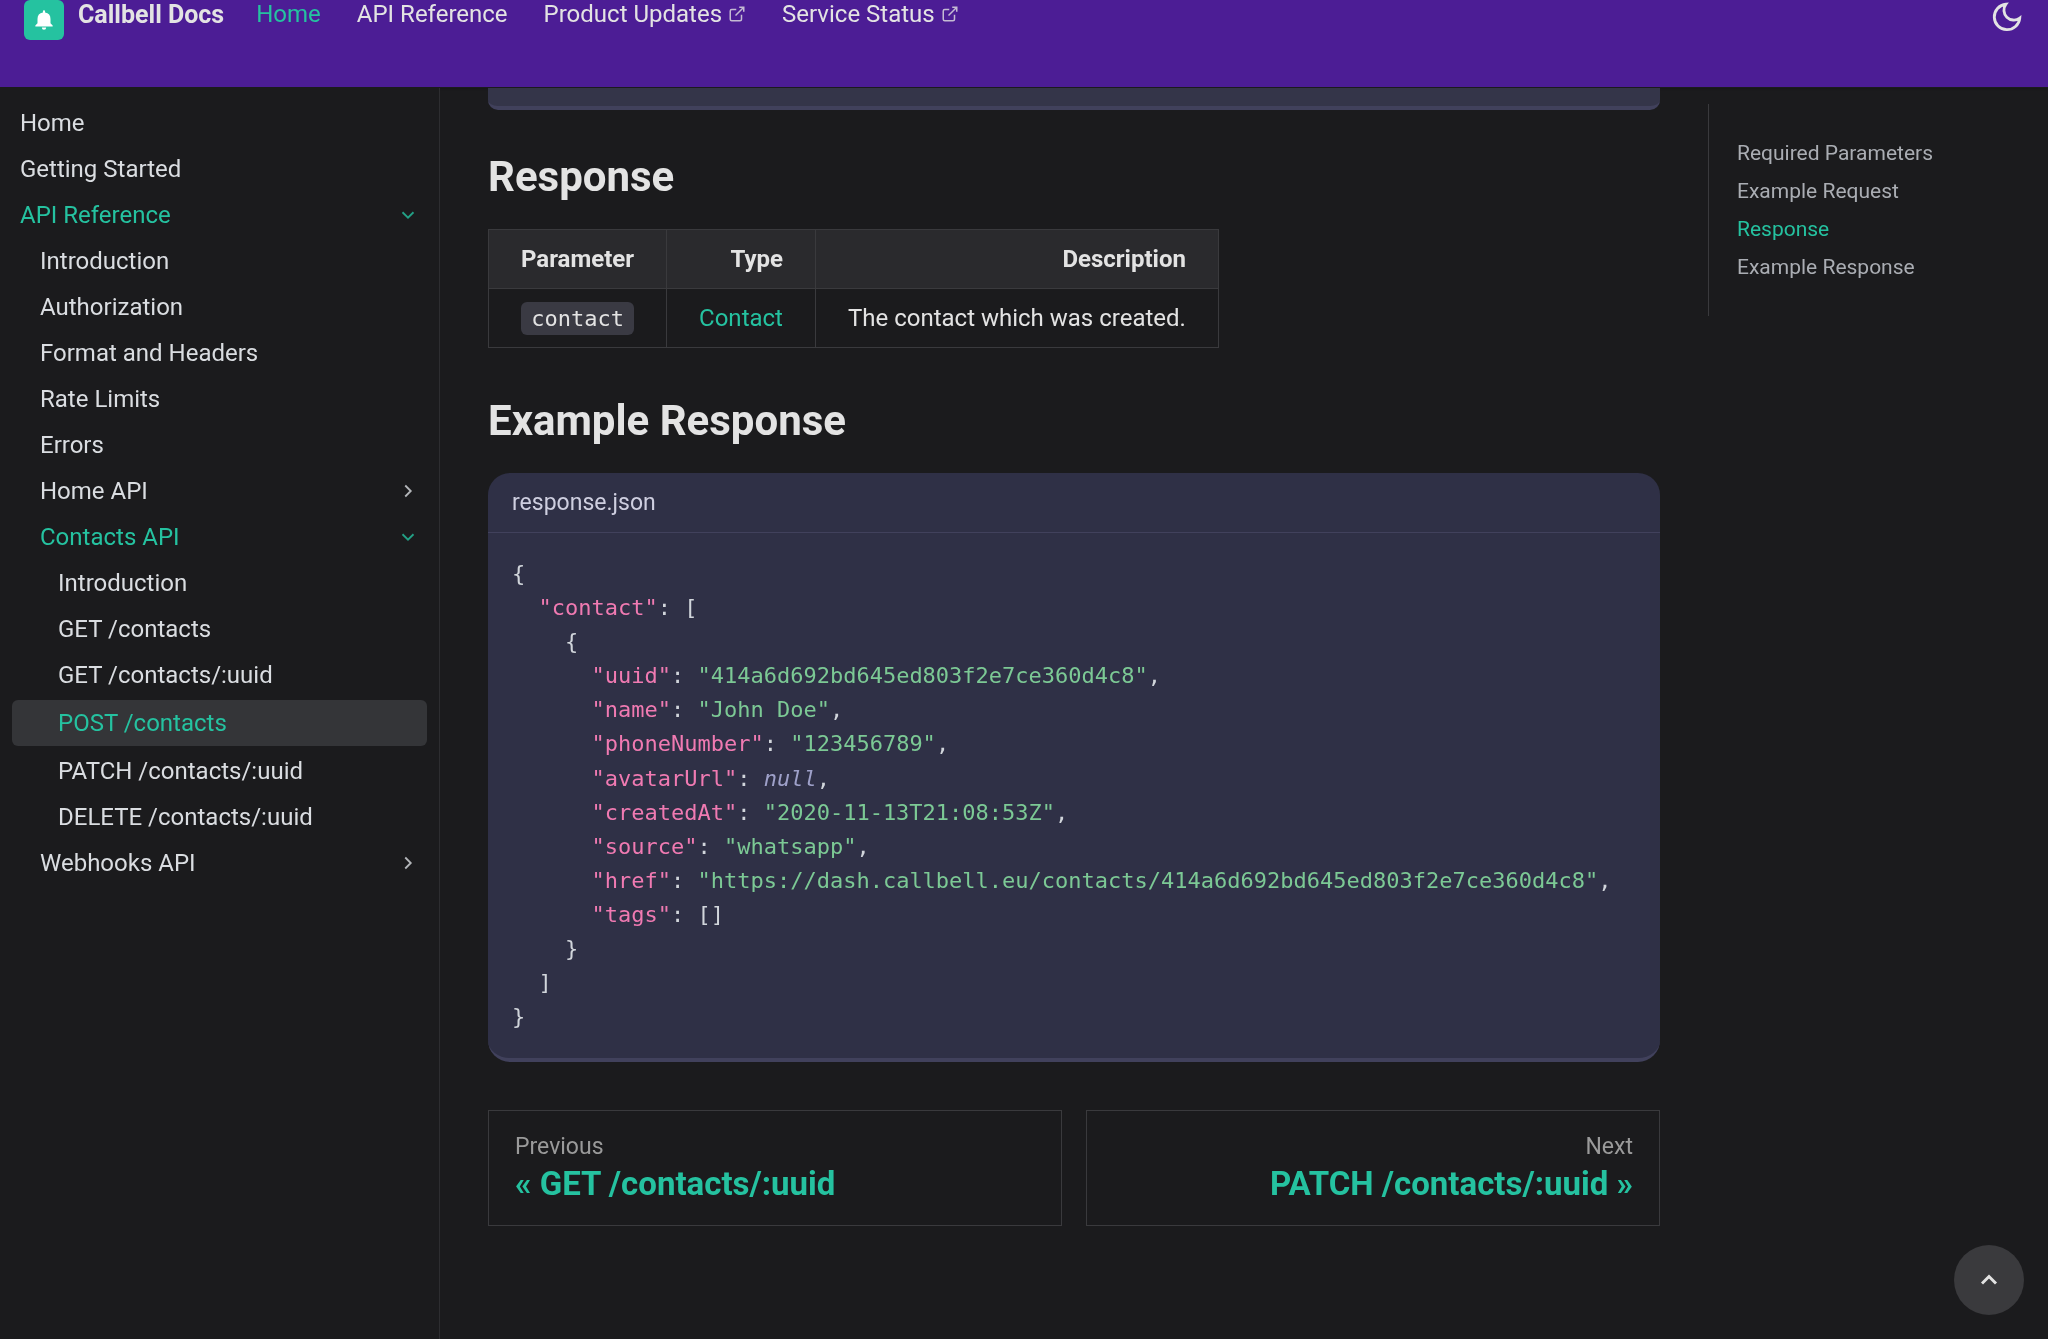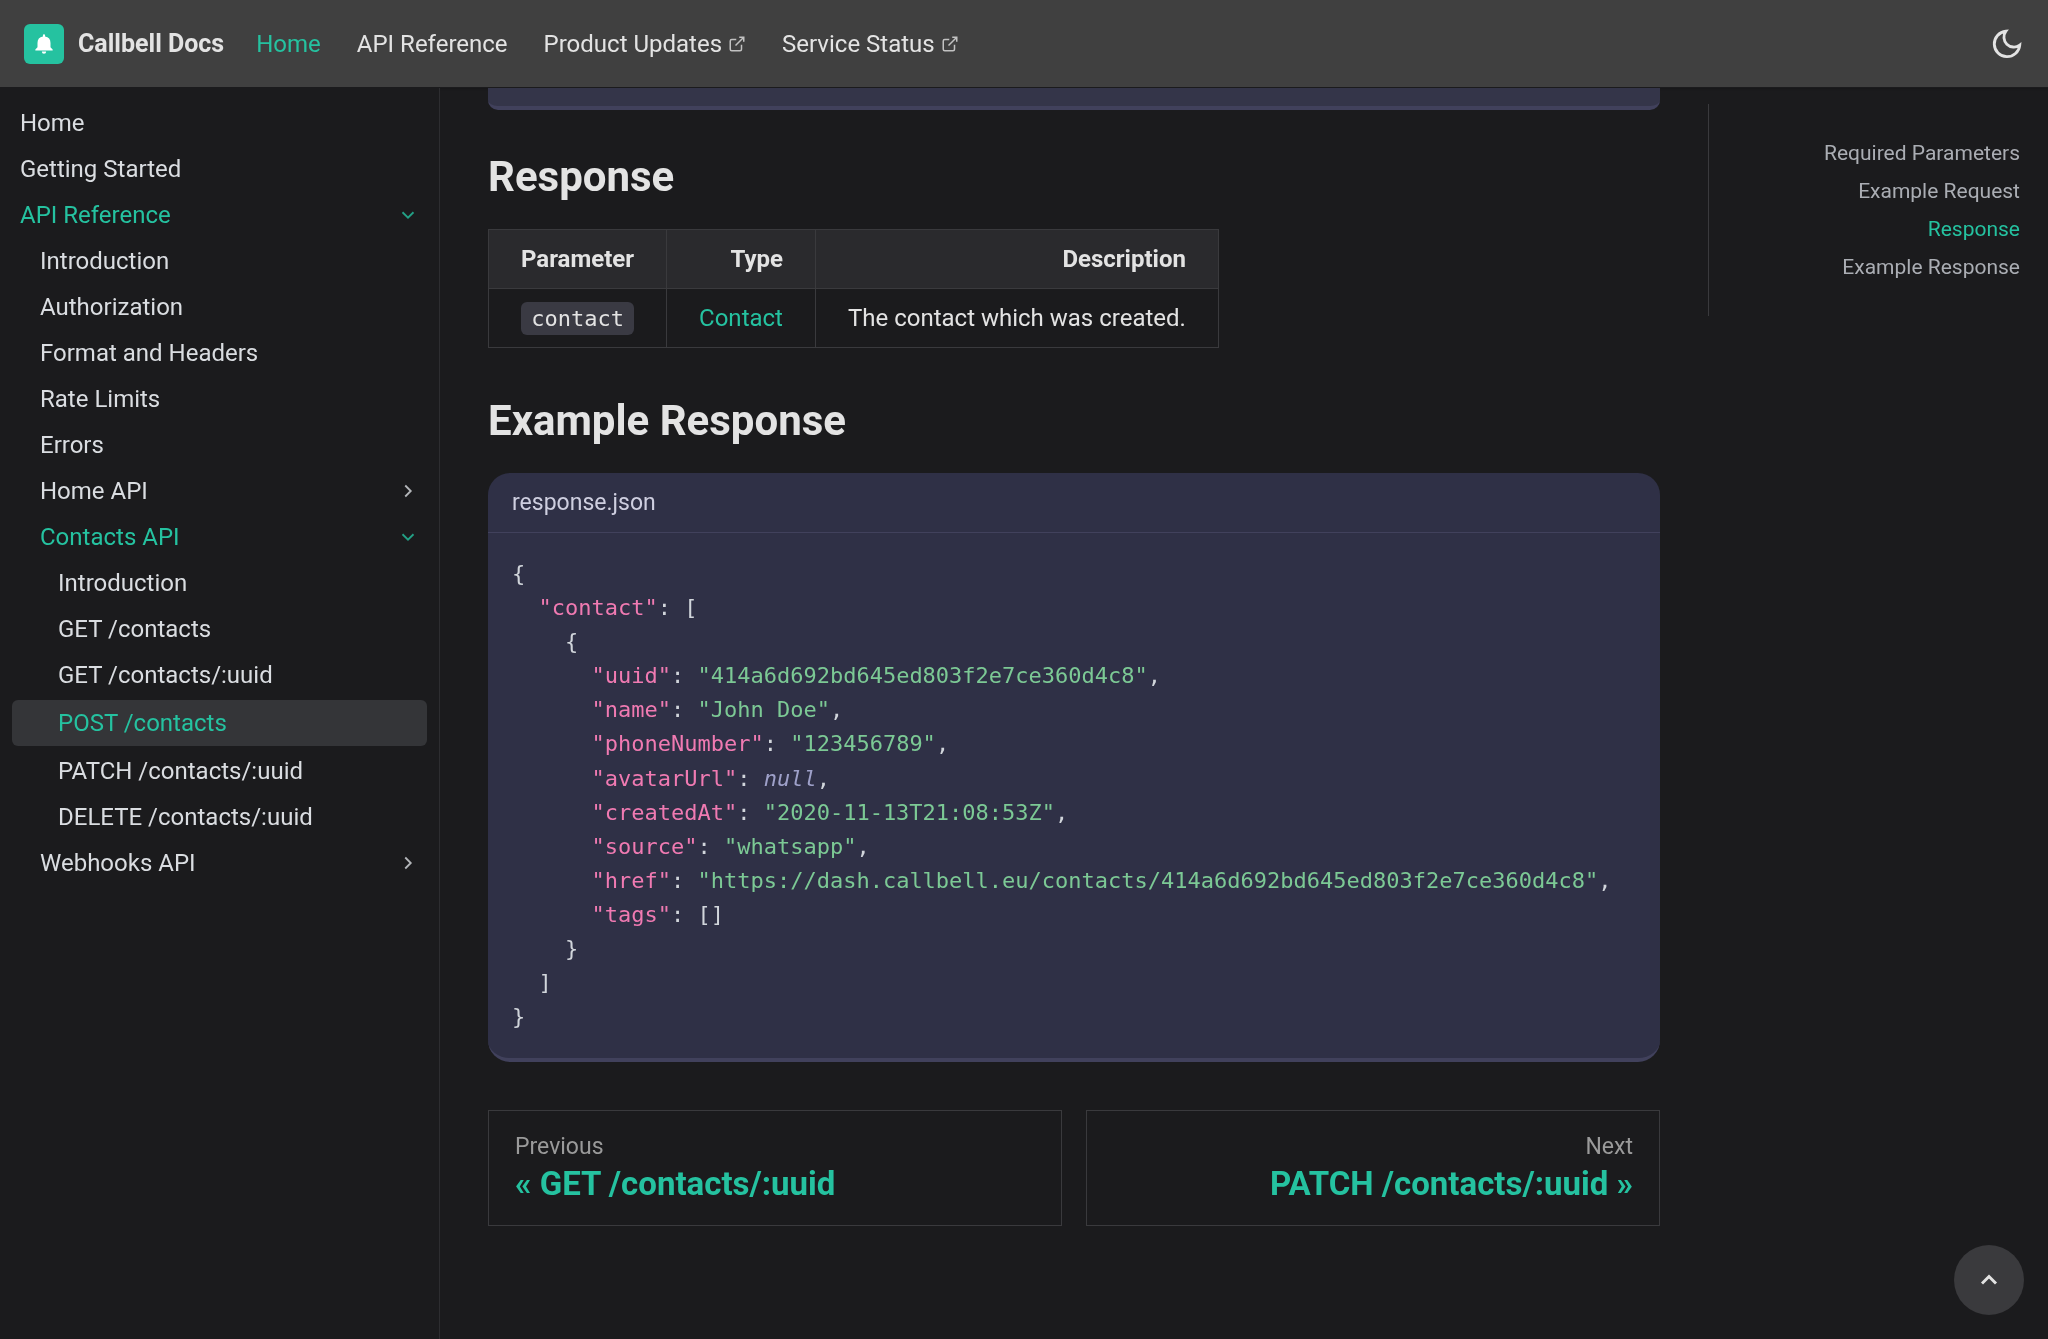--- a/index.html
+++ b/index.html
@@ -7,23 +7,23 @@
   background:#1b1b1d;
   color:#e3e3e3;
   font-family:-apple-system,BlinkMacSystemFont,"Segoe UI",Roboto,Helvetica,Arial,sans-serif;
   font-size:24px;
   overflow:hidden;
   width:2048px;
   height:1339px;
 }
 .header {
   height:88px;
-  background:#404040;
+  background:#4c1d95;
   display:flex;
-  align-items:center;
+  align-items:flex-start;
   padding:0 24px;
   border-bottom:1px solid #1b1b1d;
   box-shadow:0 1px 2px rgba(0,0,0,.2);
 }
 .logo {
   width:40px;height:40px;background:#25c2a0;border-radius:6px;
   display:flex;align-items:center;justify-content:center;margin-right:14px;
 }
 .logo svg { width:26px;height:26px;fill:#fff; }
 .brand {
@@ -88,21 +88,21 @@
 .pager-card {
   flex:1;border:1px solid #3a3a3d;border-radius:0;padding:22px 26px;cursor:pointer;
 }
 .pager-label { font-size:23px;color:#9a9a9a;margin-bottom:4px; }
 .pager-title { font-size:33px;font-weight:700;color:#25c2a0; }
 .pager-card.next { text-align:right; }
 .toc {
   width:340px;flex-shrink:0;padding:30px 28px;font-size:21px;
   border-left:1px solid #3a3a3d;margin-top:16px;height:fit-content;
 }
-.toc-item { padding:7px 0;color:#aaadb3;cursor:pointer;text-align:right; }
+.toc-item { padding:7px 0;color:#aaadb3;cursor:pointer; }
 .toc-item.active { color:#25c2a0; }
 .fab {
   position:fixed;right:24px;bottom:24px;width:70px;height:70px;border-radius:50%;
   background:#3a3a3d;display:flex;align-items:center;justify-content:center;cursor:pointer;
 }
 .fab svg { width:28px;height:28px;color:#e3e3e3; }
 </style>
 </head>
 <body>
 

